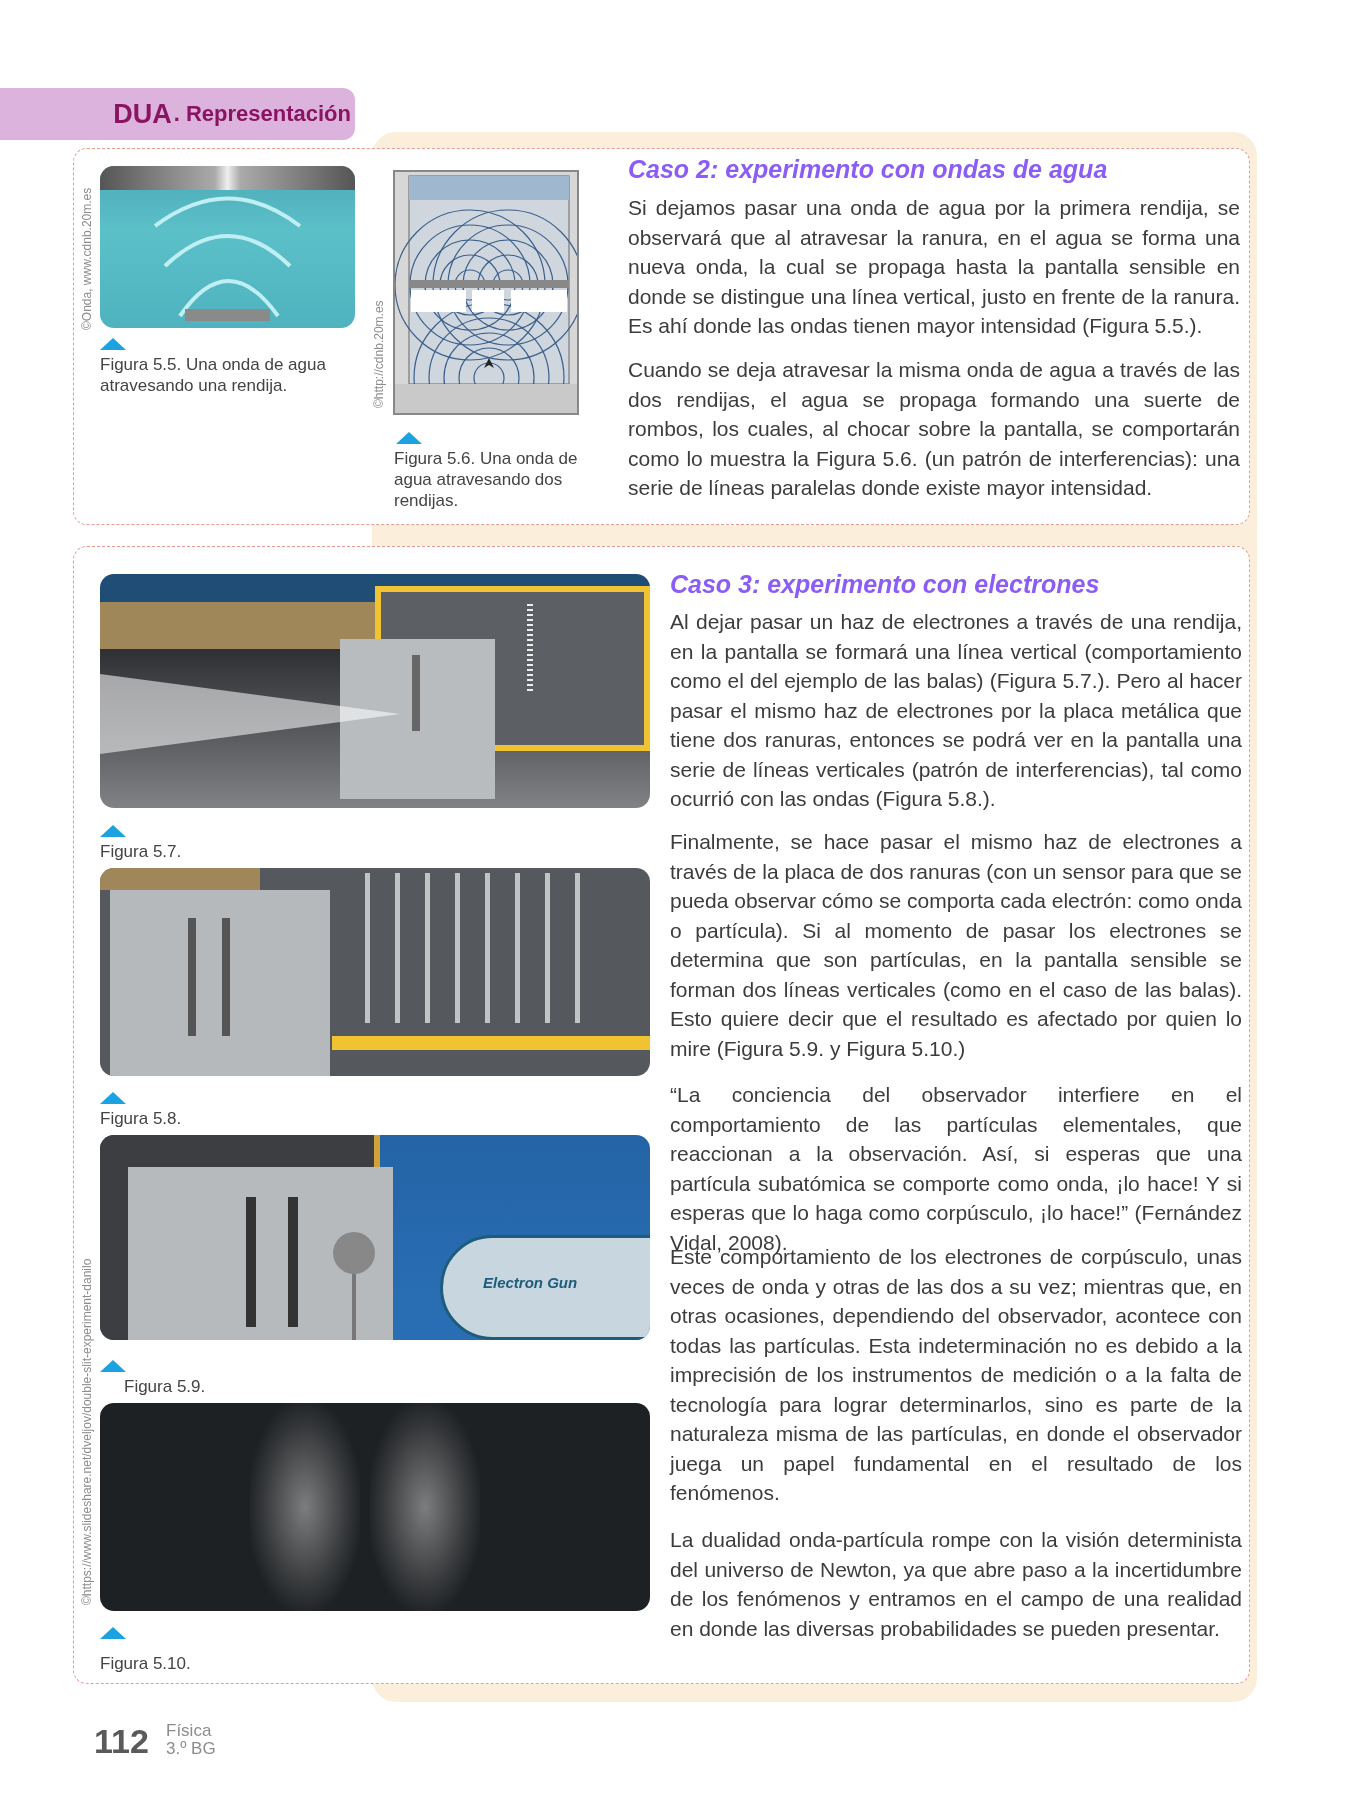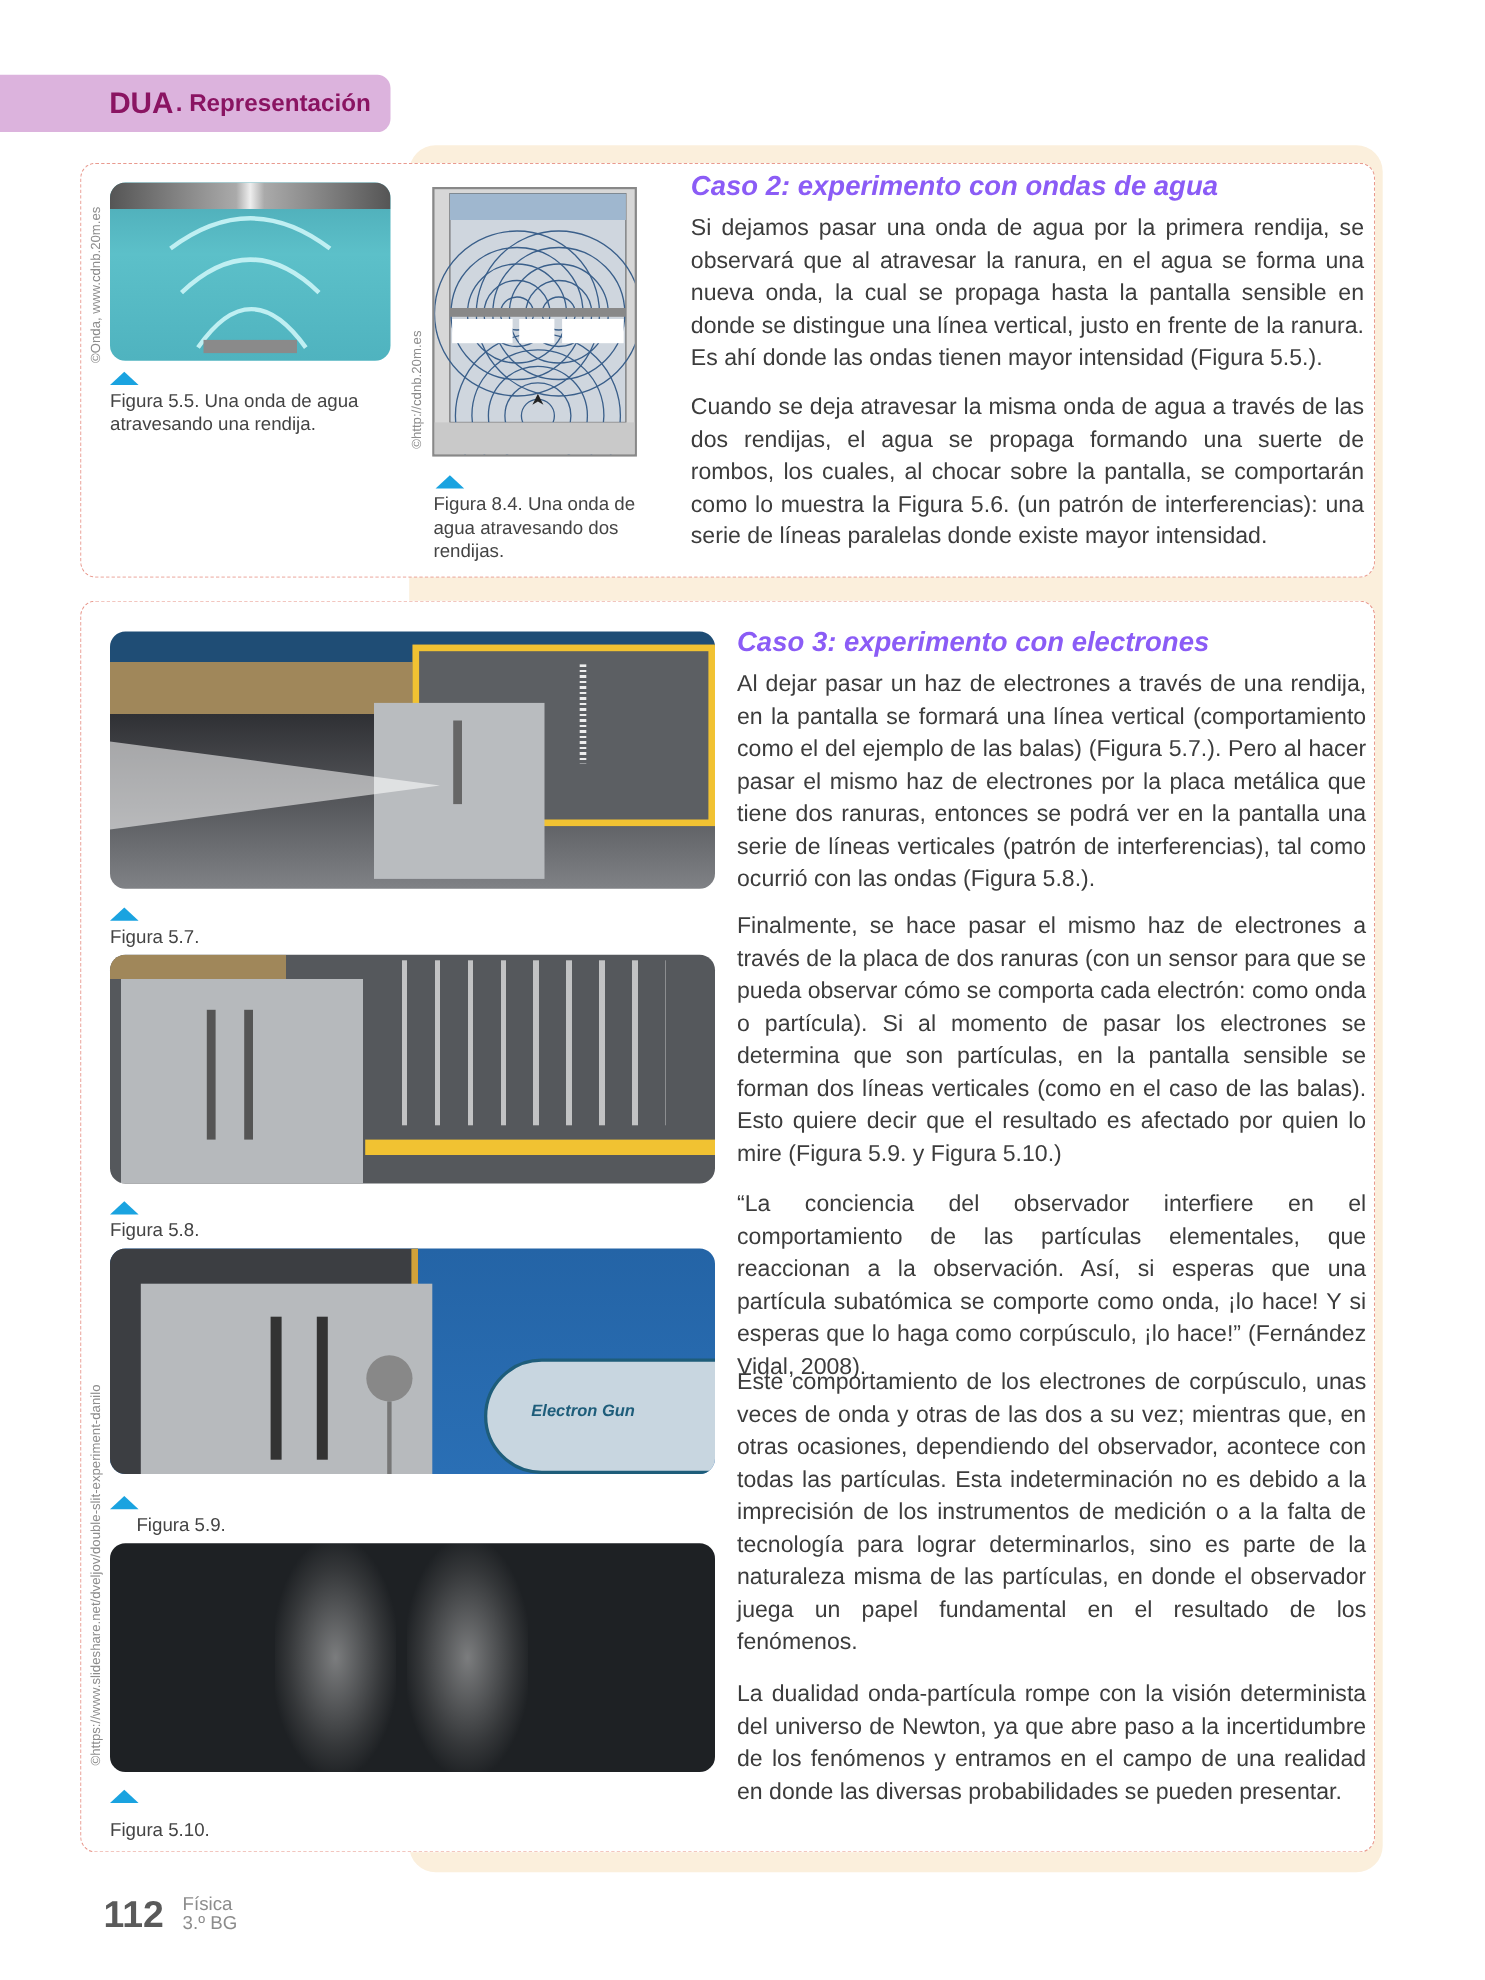--- a/index.html
+++ b/index.html
@@ -1,23 +1,23 @@
 <!DOCTYPE html>
 <html><head>
 <meta charset="utf-8">
 <style>
   * { box-sizing: border-box; margin: 0; padding: 0; }
   body {
     width: 1350px; height: 1800px; background: #ffffff; position: relative;
     font-family: "Liberation Sans", sans-serif; color: #3a3a3a; overflow: hidden;
   }
   .header-tab {
-    position: absolute; left: 0; top: 68px; width: 355px; height: 52px;
+    position: absolute; left: 0; top: 88px; width: 355px; height: 52px;
     background: #dcb3dd; border-radius: 0 12px 12px 0;
-    display: flex; align-items: center; justify-content: flex-end; padding-right: 18px;
+    display: flex; align-items: center; justify-content: flex-end; padding-right: 4px;
   }
   .header-tab .dua { color: #8a1462; font-weight: bold; font-size: 27px; }
   .header-tab .rep { color: #8a1462; font-weight: bold; font-size: 22px; margin-left: 2px; }
   .cream-bg {
     position: absolute; left: 372px; top: 132px; width: 885px; height: 1570px;
     background: #fbefdc; border-radius: 24px;
   }
   .dash-box {
     position: absolute; background: #ffffff;
     border: 1.5px dashed #e99a8f; border-radius: 14px;
@@ -94,21 +94,21 @@
     </g>
     <rect x="14" y="108" width="160" height="8" fill="#888"></rect>
     <rect x="16" y="118" width="55" height="22" fill="#fff"></rect>
     <rect x="77" y="118" width="32" height="22" fill="#fff"></rect>
     <rect x="116" y="118" width="56" height="22" fill="#fff"></rect>
     <polygon points="94,186 89,196 94,193 99,196" fill="#222"></polygon>
     <rect x="0" y="212" width="182" height="29" fill="#c9c9c9"></rect>
   </svg>
 </div>
 <div class="caret" style="left:396px; top:432px;"></div>
-<div class="caption" style="left:394px; top:448px; width:200px;">Figura 8.4. Una onda de agua atravesando dos rendijas.</div>
+<div class="caption" style="left:394px; top:448px; width:200px;">Figura 5.6. Una onda de agua atravesando dos rendijas.</div>
 
 <div class="heading" style="left:628px; top:155px;">Caso 2: experimento con ondas de agua</div>
 <p class="para" style="left:628px; top:193px; width:612px;">Si dejamos pasar una onda de agua por la primera rendija, se observará que al atravesar la ranura,  en el agua se forma una nueva onda, la cual se propaga hasta la pantalla sensible en donde se distingue una línea vertical, justo en frente de la ranura. Es ahí donde las ondas tienen mayor intensidad (Figura 5.5.).</p>
 <p class="para" style="left:628px; top:355px; width:612px;">Cuando se deja atravesar la misma onda de agua a través de las dos rendijas, el agua se propaga formando una suerte de rombos, los cuales, al chocar sobre la pantalla, se comportarán como lo muestra la Figura 5.6. (un patrón de interferencias): una serie de líneas paralelas donde existe mayor intensidad.</p>
 
 <div class="dash-box box2"></div>
 
 <div class="credit" style="left:80px; top:1605px;">©https://www.slideshare.net/dveljov/double-slit-experiment-danilo</div>
 
 <div class="fig-img" style="left:100px; top:574px; width:550px; height:234px; background:linear-gradient(180deg,#1f4d75 0%,#1f4d75 12%,#a0875a 12%,#a0875a 32%,#2f3034 32%,#5a5c60 70%,#808286 100%);">

